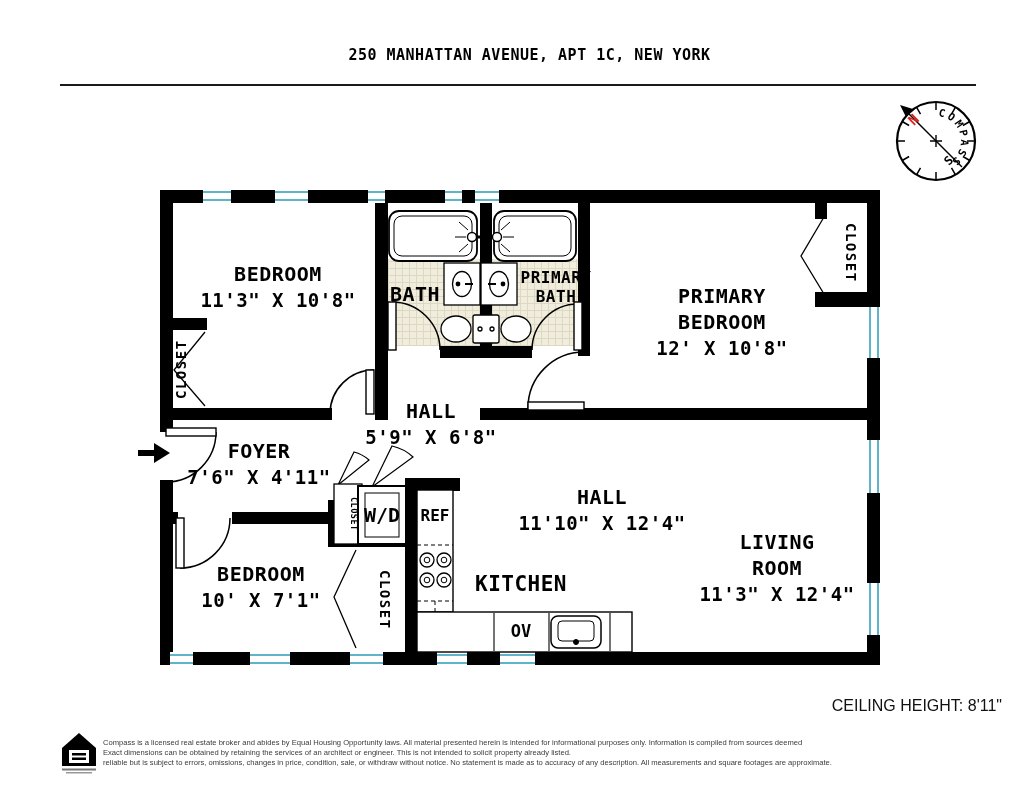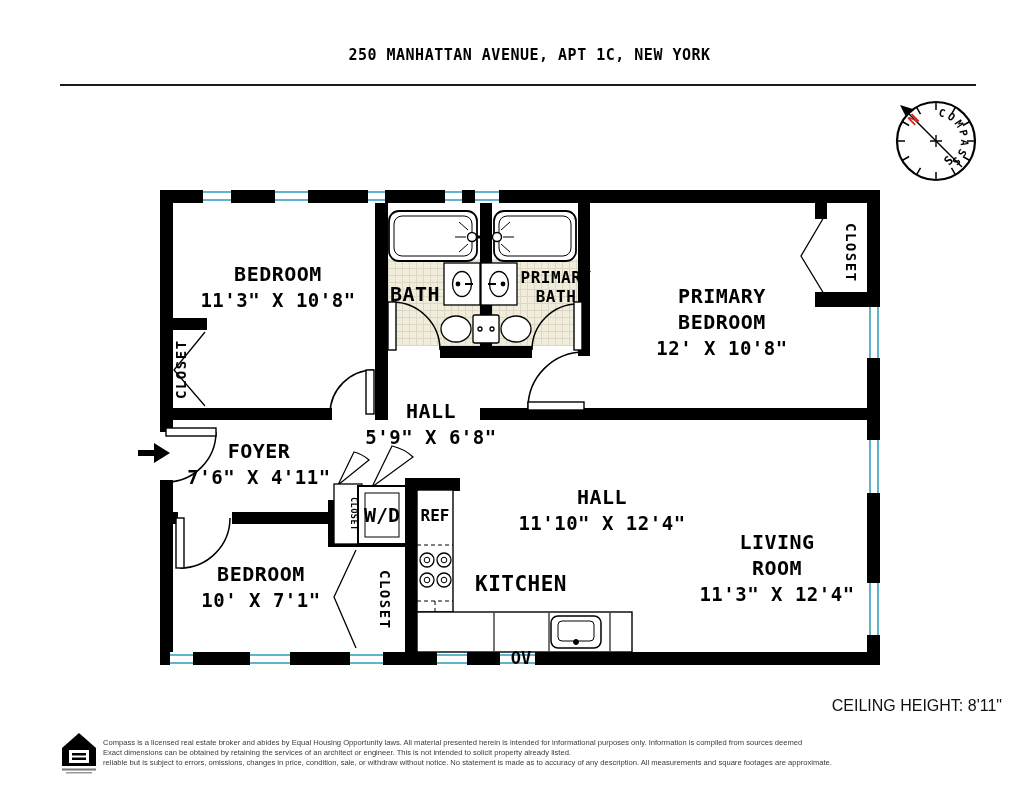--- a/index.html
+++ b/index.html
@@ -290,21 +290,21 @@
     <div class="rname" style="font-size:21px;">KITCHEN</div>
   </div>
 
   <div class="vtext vup" style="left:173px;top:332px;width:26px;height:74px;">CLOSET</div>
   <div class="vtext" style="left:833px;top:214px;width:26px;height:78px;">CLOSET</div>
   <div class="vtext" style="left:367px;top:552px;width:26px;height:96px;">CLOSET</div>
   <div class="vtext" style="left:337px;top:488px;width:22px;height:52px;font-size:8.5px;letter-spacing:.5px;">CLOSET</div>
 
   <div class="boxlabel" style="left:342px;top:503px;width:80px;font-size:20px;">W/D</div>
   <div class="boxlabel" style="left:395px;top:506px;width:80px;font-size:16px;">REF</div>
-  <div class="boxlabel" style="left:481px;top:648px;width:80px;font-size:17px;">OV</div>
+  <div class="boxlabel" style="left:481px;top:621px;width:80px;font-size:17px;">OV</div>
 
   <div class="ceiling">CEILING HEIGHT: 8'11"</div>
   <div class="footer">
     <div>Compass is a licensed real estate broker and abides by Equal Housing Opportunity laws. All material presented herein is intended for informational purposes only. Information is compiled from sources deemed</div>
     <div>Exact dimensions can be obtained by retaining the services of an architect or engineer. This is not intended to solicit property already listed.</div>
     <div>reliable but is subject to errors, omissions, changes in price, condition, sale, or withdraw without notice. No statement is made as to accuracy of any description. All measurements and square footages are approximate.</div>
   </div>
 
 </div>
 

